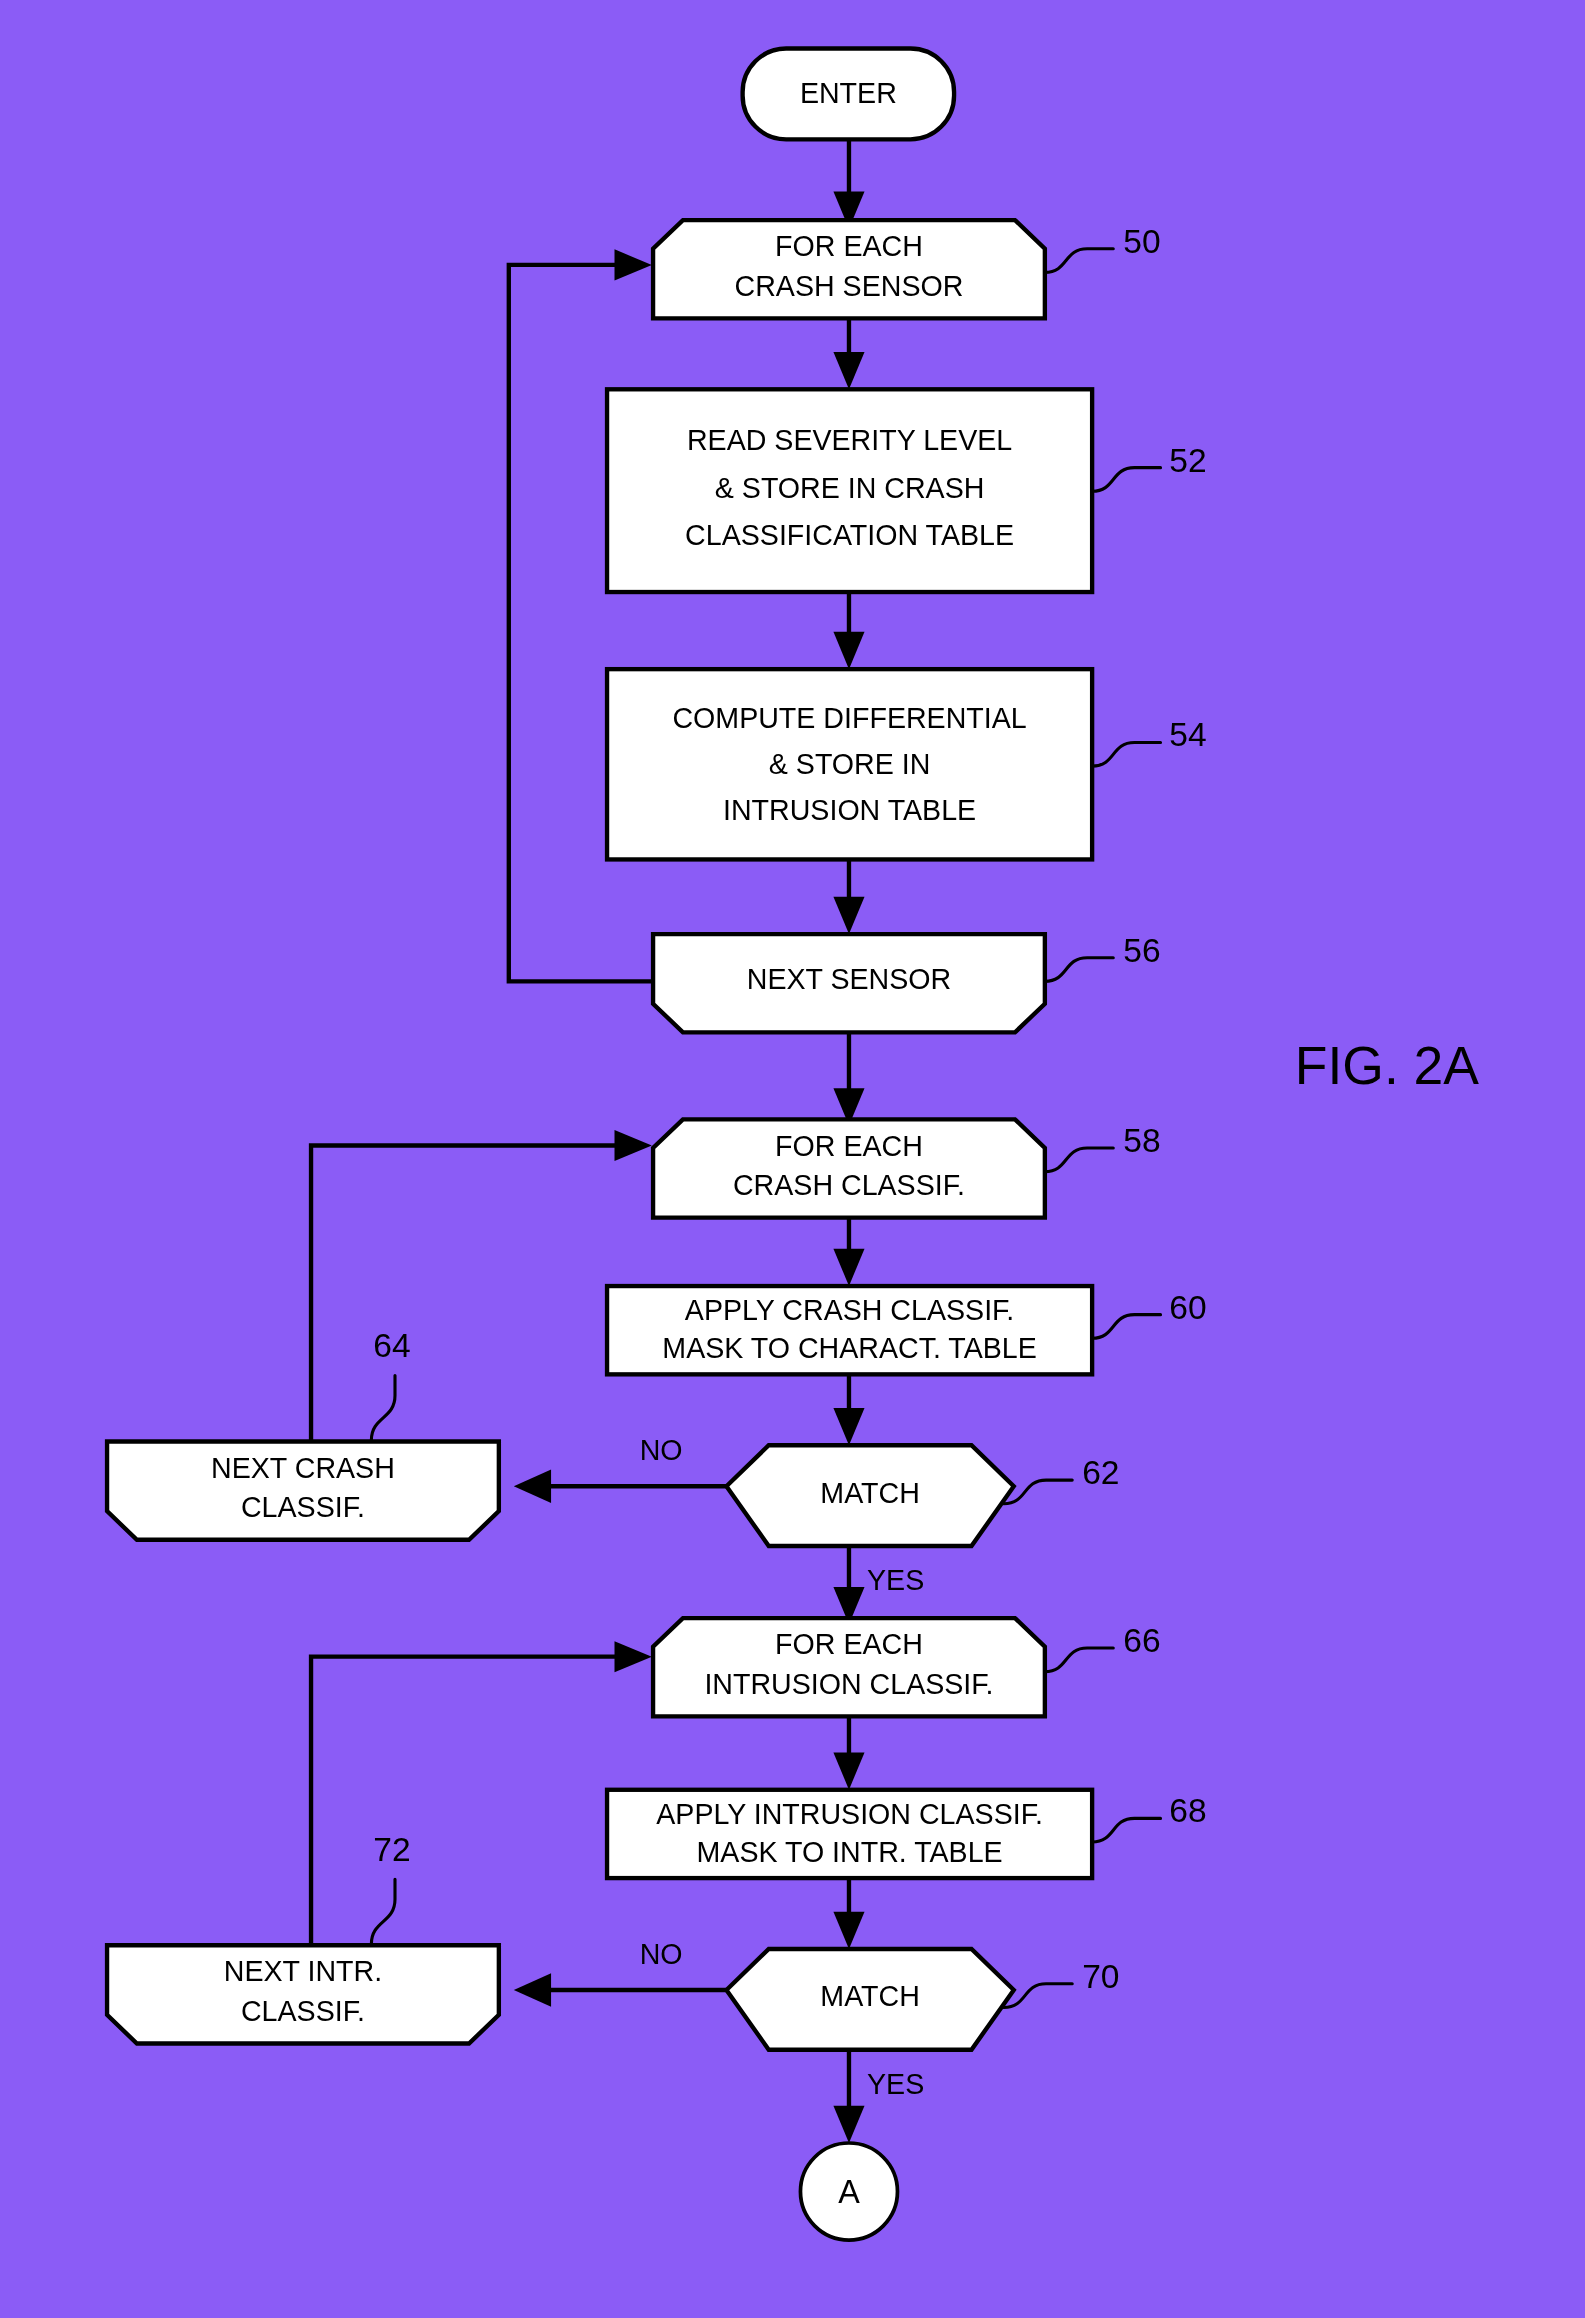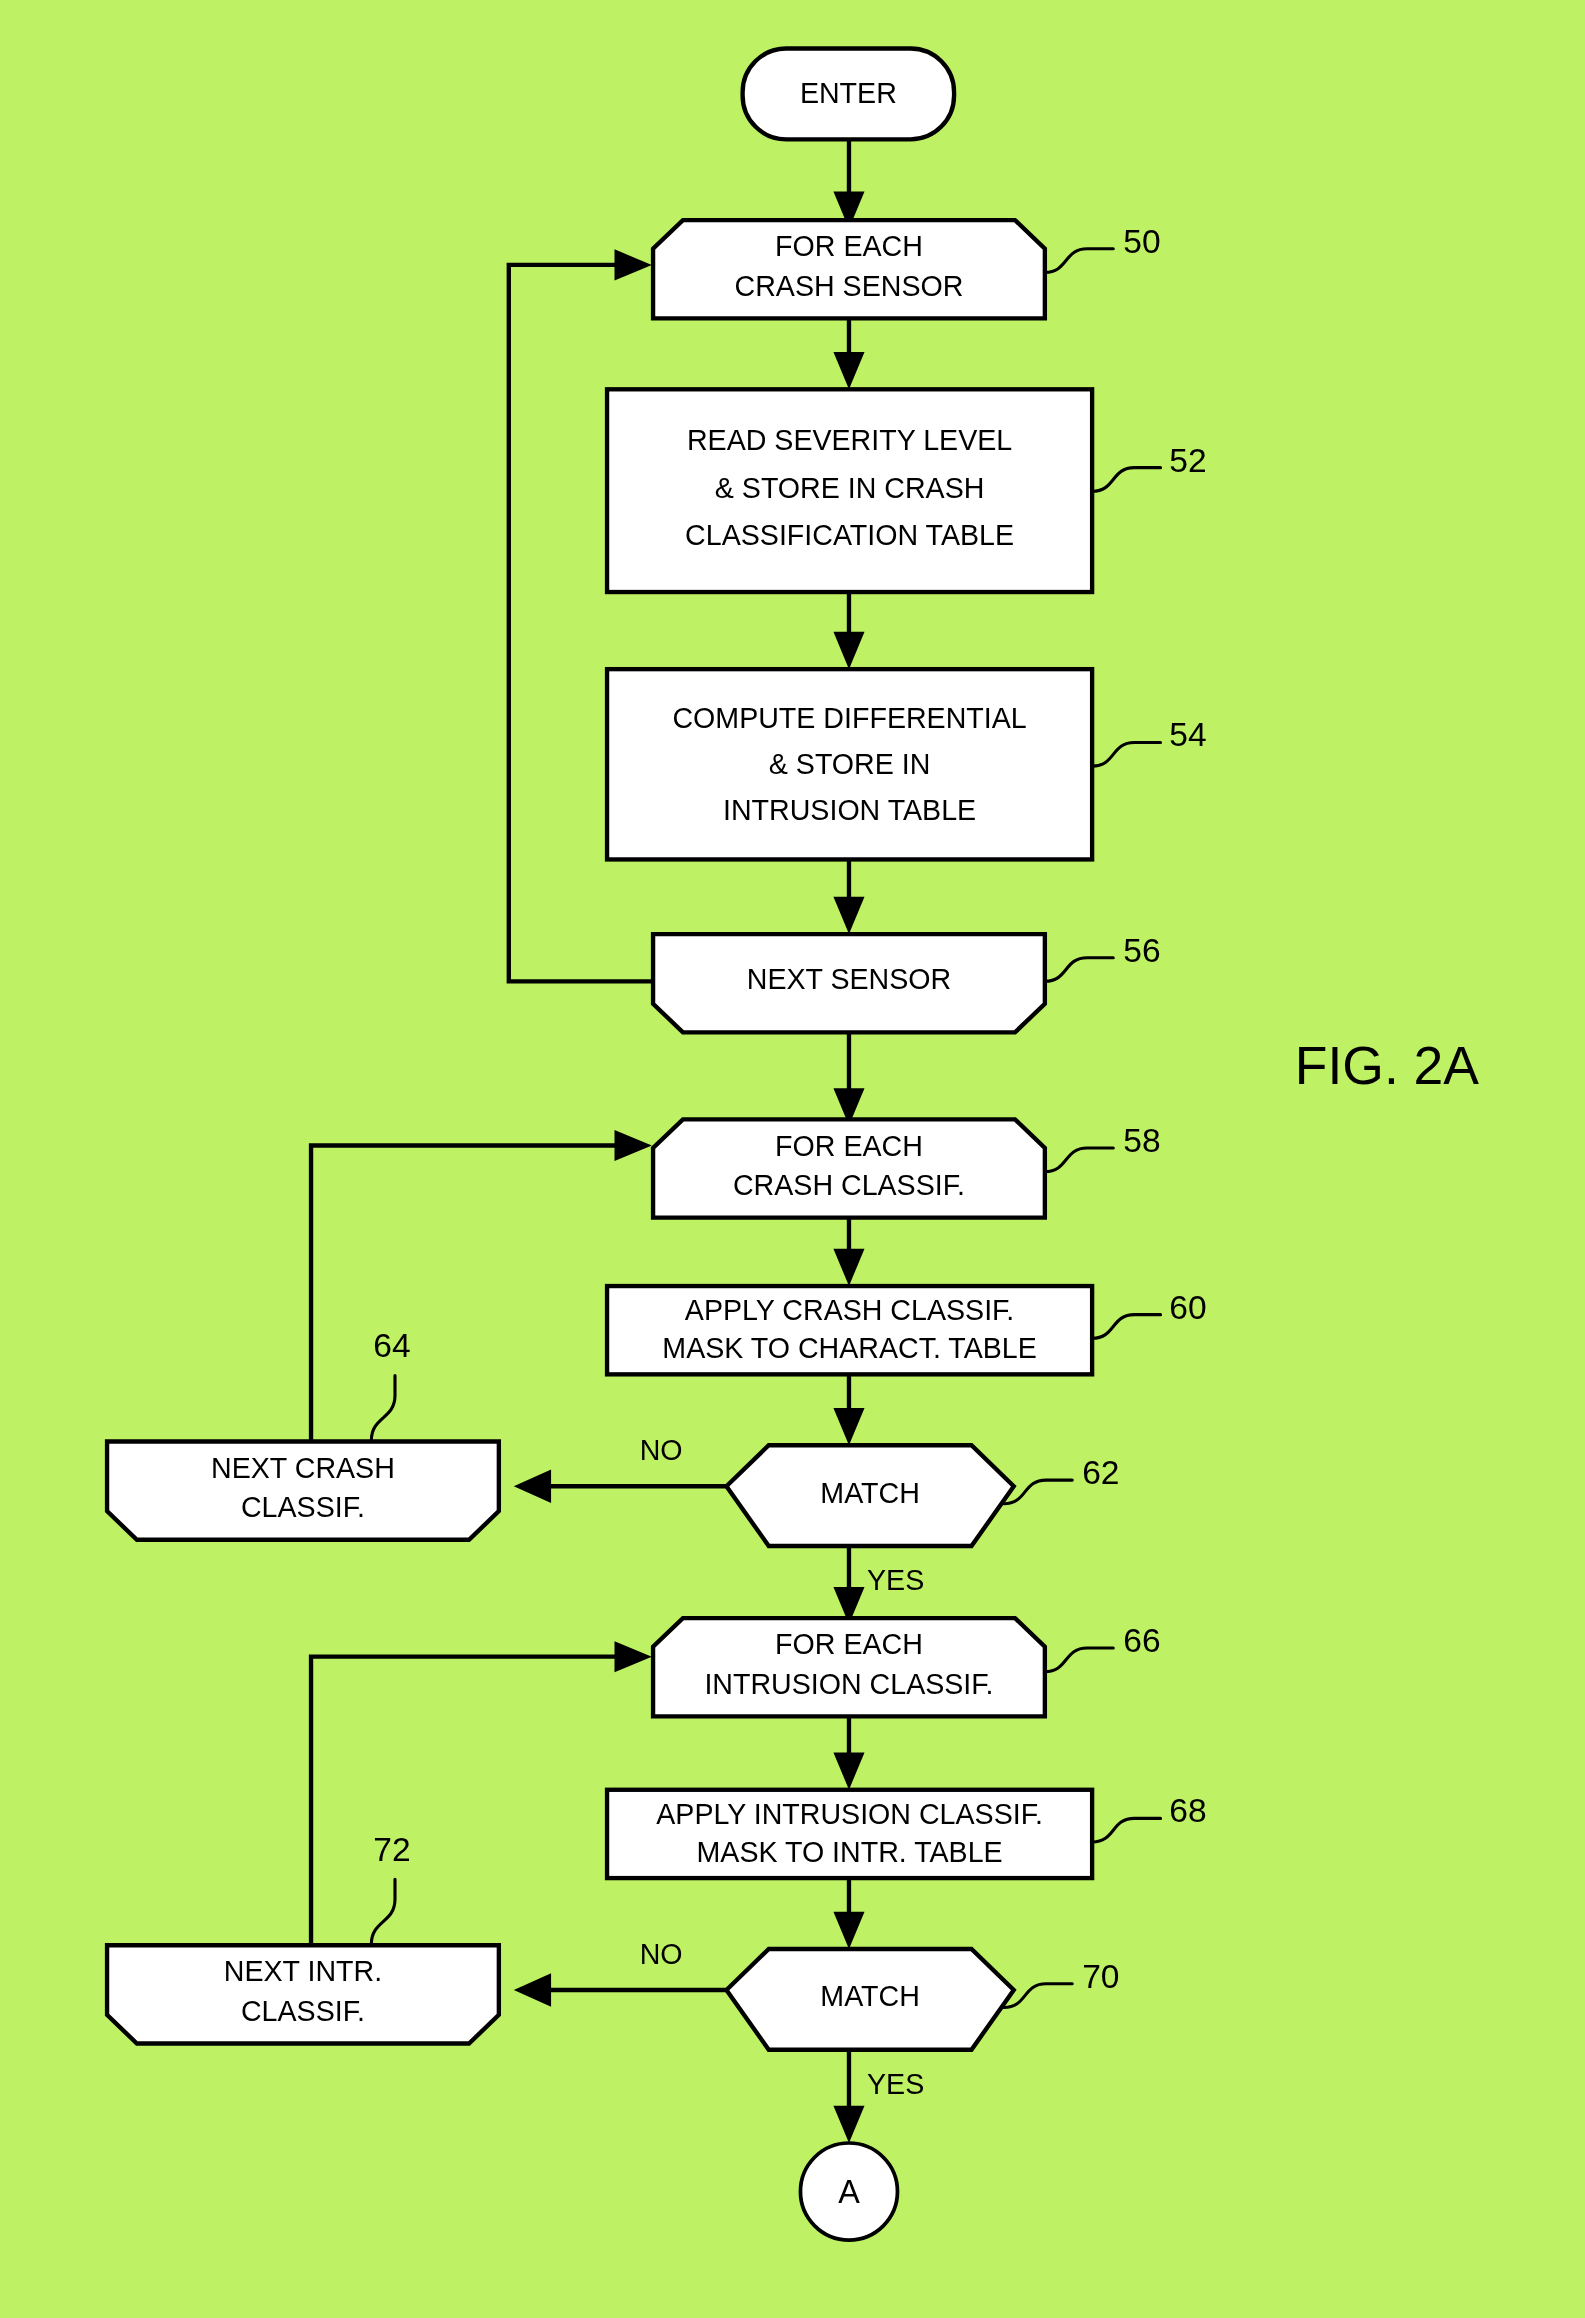--- a/index.html
+++ b/index.html
@@ -7,21 +7,21 @@
     padding: 0;
     background: #ffffff;
   }
   body {
     font-family: "Liberation Sans", sans-serif;
   }
   #page {
     position: relative;
     width: 1586px;
     height: 2319px;
-    background: #bef264;
+    background: #8b5cf6;
     overflow: hidden;
   }
   svg.sheet {
     position: absolute;
     top: 0;
     left: 0;
     width: 1586px;
     height: 2319px;
     display: block;
   }

